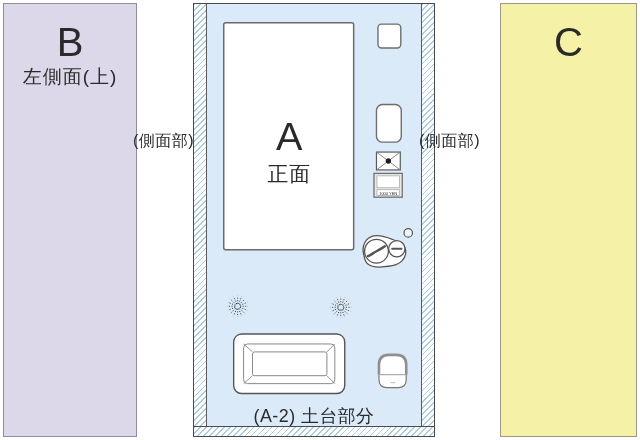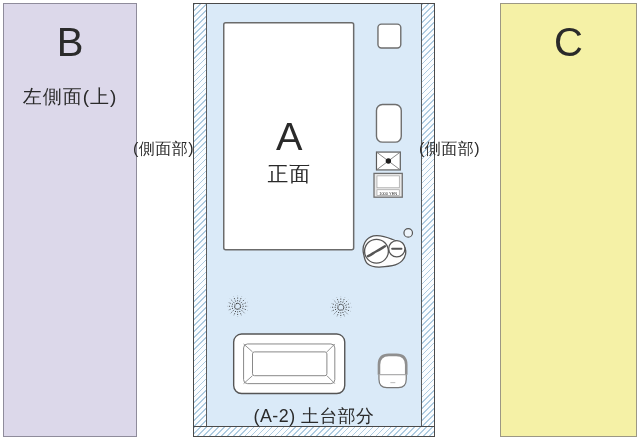--- a/index.html
+++ b/index.html
@@ -13,34 +13,34 @@
   }
   *{box-sizing:border-box;margin:0;padding:0;}
   html,body{background:#ffffff;}
   body{font-family:"Liberation Sans","DejaVu Sans",sans-serif;color:var(--text);}
   .stage{position:relative;width:640px;height:440px;background:#fff;overflow:hidden;}
 
   .side-panel{position:absolute;top:3px;height:434px;display:flex;flex-direction:column;align-items:center;}
   .panel-b{left:3px;width:134px;background:var(--left_panel);border:1.5px solid #8f8c9b;}
   .panel-c{left:500px;width:137px;background:var(--right_panel);border:1.5px solid #9c9884;}
   .panel-letter{margin-top:16px;font-size:40px;line-height:1.1;color:var(--text);}
-  .panel-label{margin-top:20px;font-size:19px;letter-spacing:1px;color:var(--text);text-align:right;}
+  .panel-label{margin-top:0;font-size:19px;letter-spacing:1px;color:var(--text);text-align:right;}
 
   .machine{position:absolute;left:193px;top:3px;width:242px;height:434px;
            background:var(--machine_body);border:1.5px solid var(--outline);}
   .hatch{position:absolute;background:
      repeating-linear-gradient(135deg,var(--hatch_line) 0 1.1px,var(--hatch_bg) 1.1px 4.2px);}
   .hatch-left{left:0;top:0;bottom:10px;width:13px;border-right:1px solid #5a5a5a;}
   .hatch-right{right:0;top:0;bottom:10px;width:13px;border-left:1px solid #5a5a5a;}
   .hatch-bottom{left:0;right:0;bottom:0;height:10px;border-top:1px solid #4a4a4a;}
 
   .machine svg{position:absolute;left:0;top:0;width:100%;height:100%;}
   svg text{font-family:"Liberation Sans","DejaVu Sans",sans-serif;fill:var(--text);}
 
-  .side-note{position:absolute;top:139px;font-size:16px;letter-spacing:0.5px;color:var(--text);white-space:nowrap;}
+  .side-note{position:absolute;top:131px;font-size:16px;letter-spacing:0.5px;color:var(--text);white-space:nowrap;}
   .side-note-left{left:133px;}
   .side-note-right{left:419px;}
 </style>
 </head>
 <body>
 
 <div class="stage">
 
   <div class="side-panel panel-b">
     <div class="panel-letter">B</div>

